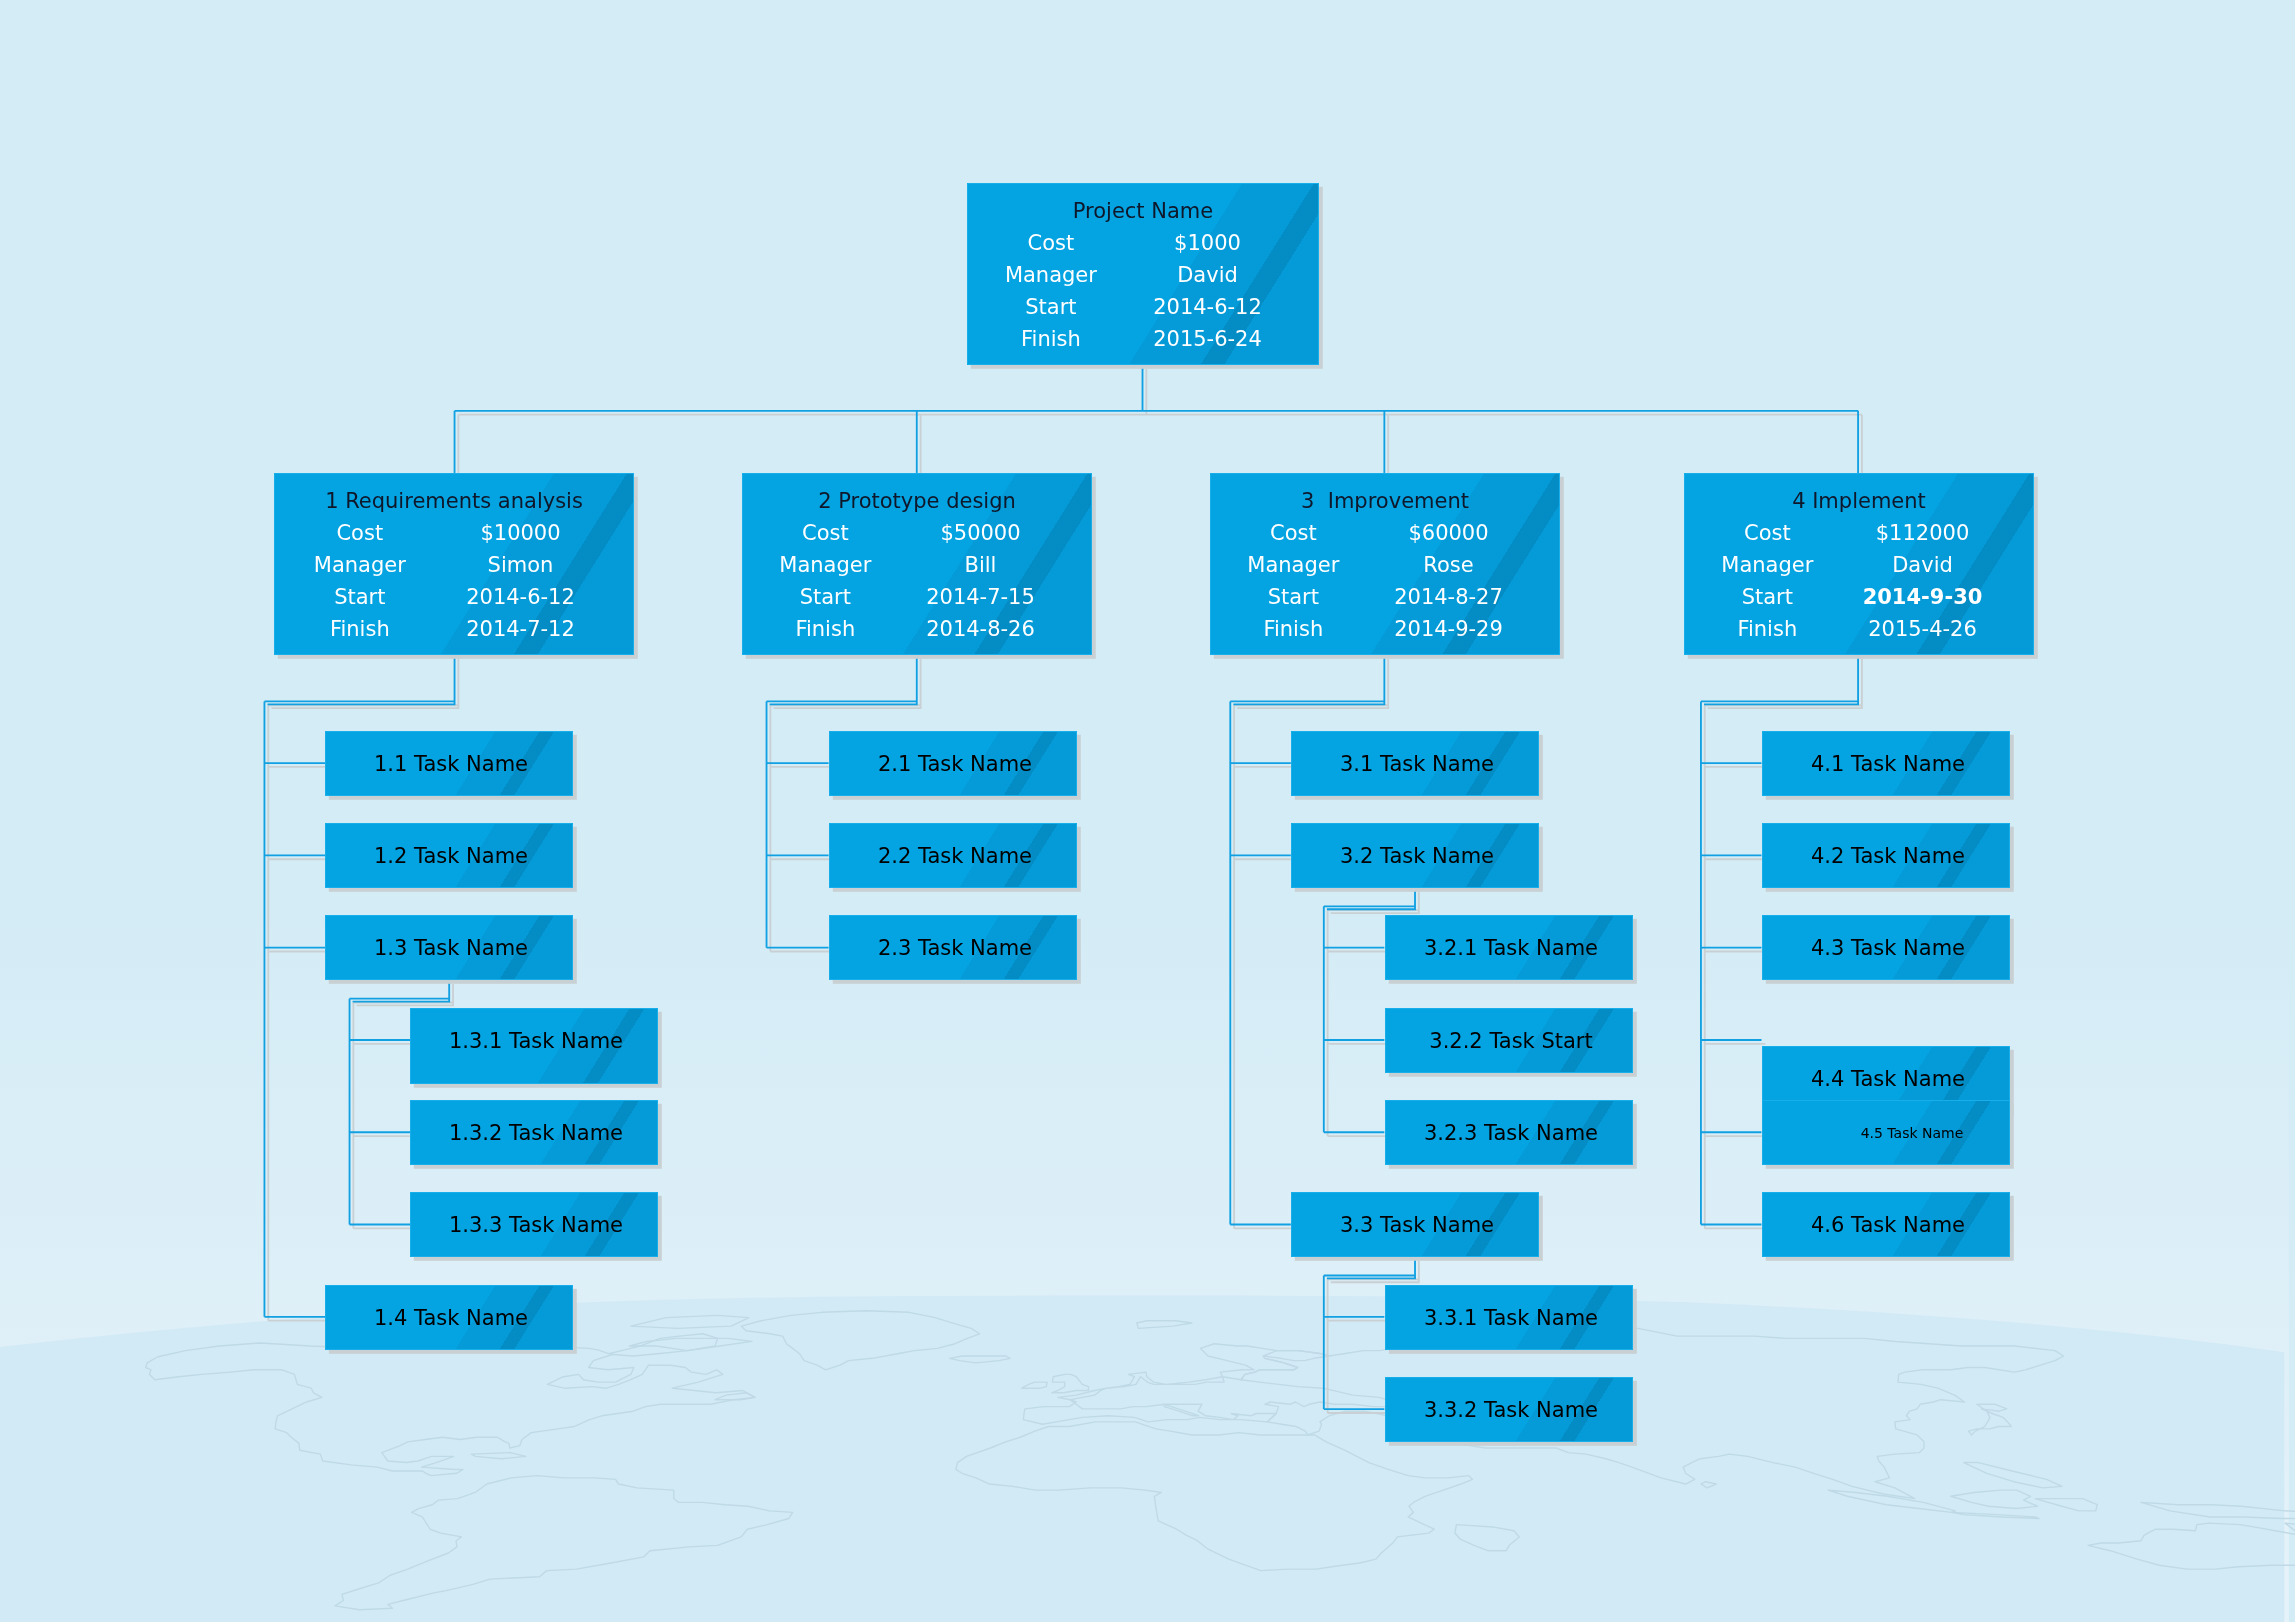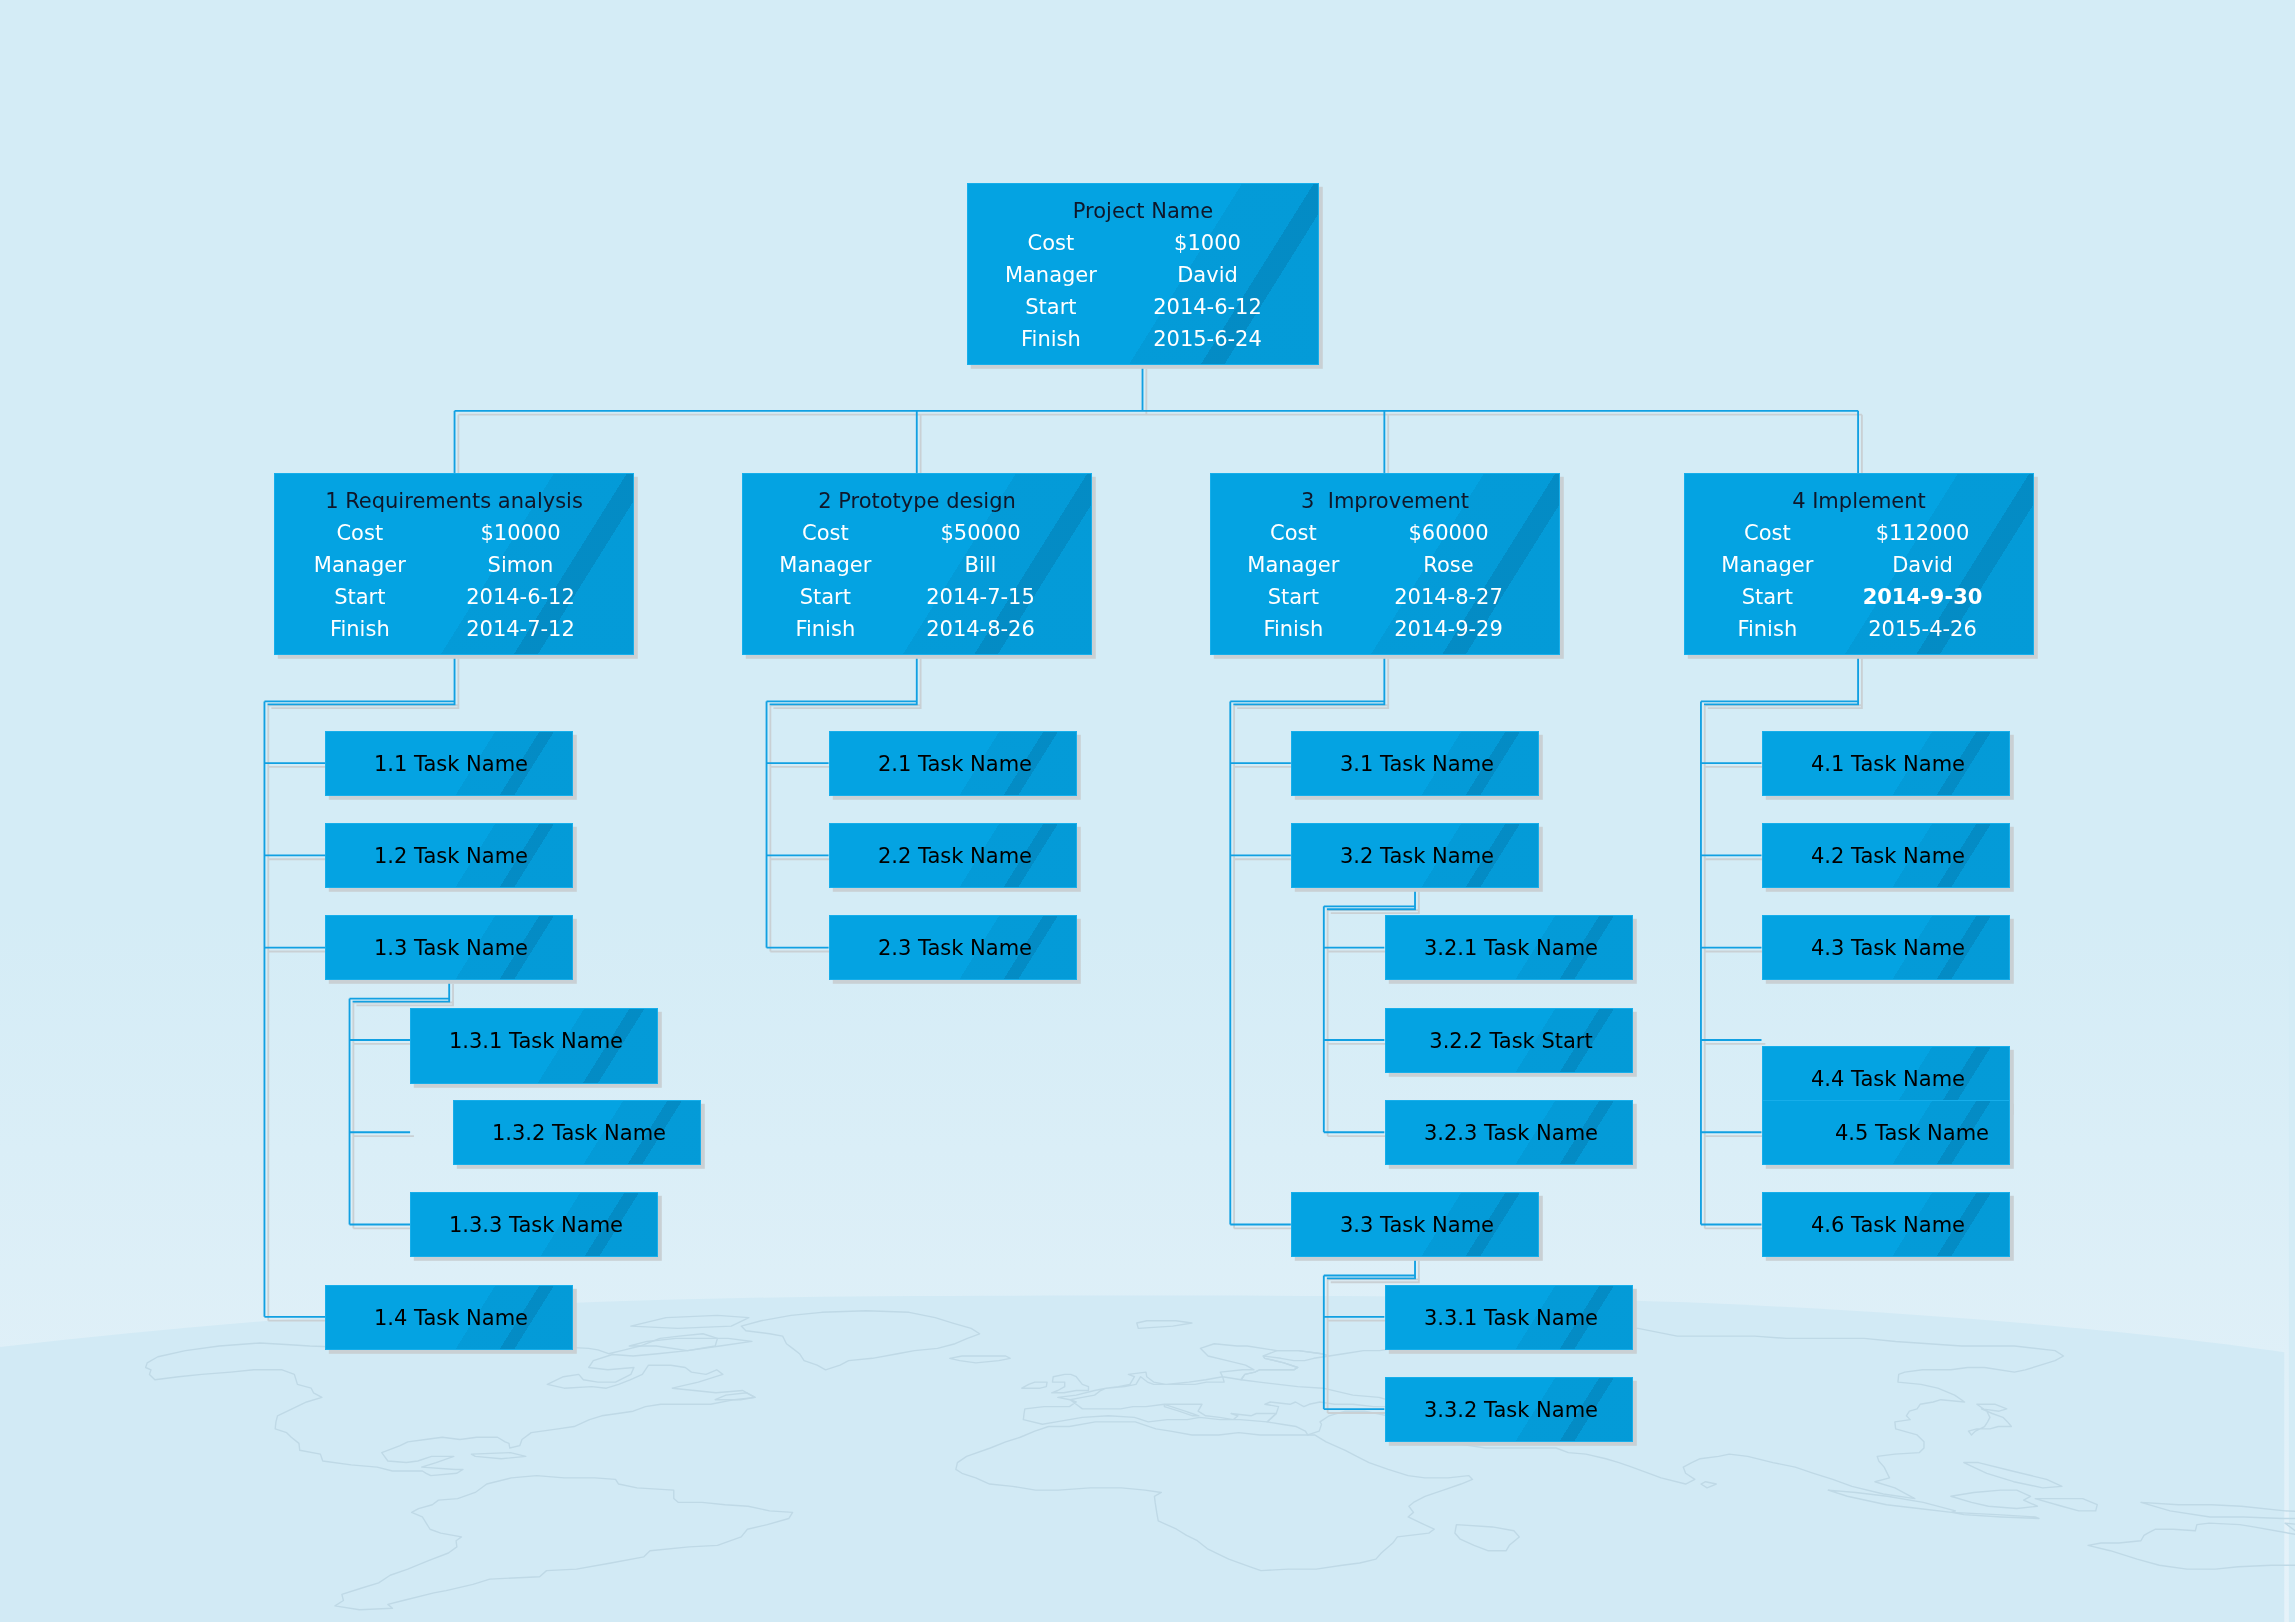--- a/index.html
+++ b/index.html
@@ -205,21 +205,21 @@
         <div class="tasklabel" style="top: 20.3px; font-size: 21px; line-height: 24.5px;">1.2 Task Name</div>
       </div>
       <div class="node" style="left: 325px; top: 915px; width: 248px; height: 65px; background: rgb(4, 163, 226); border: 1.2px solid rgb(23, 174, 234); box-shadow: rgb(201, 208, 212) 3.8px 3.8px 0px 0px;">
         <div class="sh" style="background: linear-gradient(122deg, rgba(3, 86, 130, 0) 0%, rgba(3, 86, 130, 0) 59.2%, rgba(3, 86, 130, 0.106) 59.2%, rgba(3, 86, 130, 0.106) 74.7%, rgba(3, 86, 130, 0.3) 74.7%, rgba(3, 86, 130, 0.3) 79.8%, rgba(3, 86, 130, 0.106) 79.8%, rgba(3, 86, 130, 0.106) 100%);"></div>
         <div class="tasklabel" style="top: 20.3px; font-size: 21px; line-height: 24.5px;">1.3 Task Name</div>
       </div>
       <div class="node" style="left: 410px; top: 1008px; width: 248px; height: 76px; background: rgb(4, 163, 226); border: 1.2px solid rgb(23, 174, 234); box-shadow: rgb(201, 208, 212) 3.8px 3.8px 0px 0px;">
         <div class="sh" style="background: linear-gradient(122deg, rgba(3, 86, 130, 0) 0%, rgba(3, 86, 130, 0) 59.2%, rgba(3, 86, 130, 0.106) 59.2%, rgba(3, 86, 130, 0.106) 74.7%, rgba(3, 86, 130, 0.3) 74.7%, rgba(3, 86, 130, 0.3) 79.8%, rgba(3, 86, 130, 0.106) 79.8%, rgba(3, 86, 130, 0.106) 100%);"></div>
         <div class="tasklabel" style="top: 20.3px; font-size: 21px; line-height: 24.5px;">1.3.1 Task Name</div>
       </div>
-      <div class="node" style="left: 410px; top: 1100px; width: 248px; height: 65px; background: rgb(4, 163, 226); border: 1.2px solid rgb(23, 174, 234); box-shadow: rgb(201, 208, 212) 3.8px 3.8px 0px 0px; margin-left: 43px;">
+      <div class="node" style="left: 410px; top: 1100px; width: 248px; height: 65px; background: rgb(4, 163, 226); border: 1.2px solid rgb(23, 174, 234); box-shadow: rgb(201, 208, 212) 3.8px 3.8px 0px 0px;">
         <div class="sh" style="background: linear-gradient(122deg, rgba(3, 86, 130, 0) 0%, rgba(3, 86, 130, 0) 59.2%, rgba(3, 86, 130, 0.106) 59.2%, rgba(3, 86, 130, 0.106) 74.7%, rgba(3, 86, 130, 0.3) 74.7%, rgba(3, 86, 130, 0.3) 79.8%, rgba(3, 86, 130, 0.106) 79.8%, rgba(3, 86, 130, 0.106) 100%);"></div>
         <div class="tasklabel" style="top: 20.3px; font-size: 21px; line-height: 24.5px;">1.3.2 Task Name</div>
       </div>
       <div class="node" style="left: 410px; top: 1192px; width: 248px; height: 65px; background: rgb(4, 163, 226); border: 1.2px solid rgb(23, 174, 234); box-shadow: rgb(201, 208, 212) 3.8px 3.8px 0px 0px;">
         <div class="sh" style="background: linear-gradient(122deg, rgba(3, 86, 130, 0) 0%, rgba(3, 86, 130, 0) 59.2%, rgba(3, 86, 130, 0.106) 59.2%, rgba(3, 86, 130, 0.106) 74.7%, rgba(3, 86, 130, 0.3) 74.7%, rgba(3, 86, 130, 0.3) 79.8%, rgba(3, 86, 130, 0.106) 79.8%, rgba(3, 86, 130, 0.106) 100%);"></div>
         <div class="tasklabel" style="top: 20.3px; font-size: 21px; line-height: 24.5px;">1.3.3 Task Name</div>
       </div>
       <div class="node" style="left: 325px; top: 1285px; width: 248px; height: 65px; background: rgb(4, 163, 226); border: 1.2px solid rgb(23, 174, 234); box-shadow: rgb(201, 208, 212) 3.8px 3.8px 0px 0px;">
         <div class="sh" style="background: linear-gradient(122deg, rgba(3, 86, 130, 0) 0%, rgba(3, 86, 130, 0) 59.2%, rgba(3, 86, 130, 0.106) 59.2%, rgba(3, 86, 130, 0.106) 74.7%, rgba(3, 86, 130, 0.3) 74.7%, rgba(3, 86, 130, 0.3) 79.8%, rgba(3, 86, 130, 0.106) 79.8%, rgba(3, 86, 130, 0.106) 100%);"></div>
         <div class="tasklabel" style="top: 20.3px; font-size: 21px; line-height: 24.5px;">1.4 Task Name</div>
@@ -315,21 +315,21 @@
       <div class="node" style="left: 1762px; top: 915px; width: 248px; height: 65px; background: rgb(4, 163, 226); border: 1.2px solid rgb(23, 174, 234); box-shadow: rgb(201, 208, 212) 3.8px 3.8px 0px 0px;">
         <div class="sh" style="background: linear-gradient(122deg, rgba(3, 86, 130, 0) 0%, rgba(3, 86, 130, 0) 59.2%, rgba(3, 86, 130, 0.106) 59.2%, rgba(3, 86, 130, 0.106) 74.7%, rgba(3, 86, 130, 0.3) 74.7%, rgba(3, 86, 130, 0.3) 79.8%, rgba(3, 86, 130, 0.106) 79.8%, rgba(3, 86, 130, 0.106) 100%);"></div>
         <div class="tasklabel" style="top: 20.3px; font-size: 21px; line-height: 24.5px;">4.3 Task Name</div>
       </div>
       <div class="node" style="left: 1762px; top: 1008px; width: 248px; height: 65px; background: rgb(4, 163, 226); border: 1.2px solid rgb(23, 174, 234); box-shadow: rgb(201, 208, 212) 3.8px 3.8px 0px 0px; margin-top: 38px;">
         <div class="sh" style="background: linear-gradient(122deg, rgba(3, 86, 130, 0) 0%, rgba(3, 86, 130, 0) 59.2%, rgba(3, 86, 130, 0.106) 59.2%, rgba(3, 86, 130, 0.106) 74.7%, rgba(3, 86, 130, 0.3) 74.7%, rgba(3, 86, 130, 0.3) 79.8%, rgba(3, 86, 130, 0.106) 79.8%, rgba(3, 86, 130, 0.106) 100%);"></div>
         <div class="tasklabel" style="top: 20.3px; font-size: 21px; line-height: 24.5px;">4.4 Task Name</div>
       </div>
       <div class="node" style="left: 1762px; top: 1100px; width: 248px; height: 65px; background: rgb(4, 163, 226); border: 1.2px solid rgb(23, 174, 234); box-shadow: rgb(201, 208, 212) 3.8px 3.8px 0px 0px;">
         <div class="sh" style="background: linear-gradient(122deg, rgba(3, 86, 130, 0) 0%, rgba(3, 86, 130, 0) 59.2%, rgba(3, 86, 130, 0.106) 59.2%, rgba(3, 86, 130, 0.106) 74.7%, rgba(3, 86, 130, 0.3) 74.7%, rgba(3, 86, 130, 0.3) 79.8%, rgba(3, 86, 130, 0.106) 79.8%, rgba(3, 86, 130, 0.106) 100%);"></div>
-        <div class="tasklabel" style="top: 20.3px; font-size: 21px; line-height: 24.5px; padding-left: 24px;">4.5 Task Name</div>
+        <div class="tasklabel" style="top: 20.3px; font-size: 14px; line-height: 24.5px; padding-left: 24px;">4.5 Task Name</div>
       </div>
       <div class="node" style="left: 1762px; top: 1192px; width: 248px; height: 65px; background: rgb(4, 163, 226); border: 1.2px solid rgb(23, 174, 234); box-shadow: rgb(201, 208, 212) 3.8px 3.8px 0px 0px;">
         <div class="sh" style="background: linear-gradient(122deg, rgba(3, 86, 130, 0) 0%, rgba(3, 86, 130, 0) 59.2%, rgba(3, 86, 130, 0.106) 59.2%, rgba(3, 86, 130, 0.106) 74.7%, rgba(3, 86, 130, 0.3) 74.7%, rgba(3, 86, 130, 0.3) 79.8%, rgba(3, 86, 130, 0.106) 79.8%, rgba(3, 86, 130, 0.106) 100%);"></div>
         <div class="tasklabel" style="top: 20.3px; font-size: 21px; line-height: 24.5px;">4.6 Task Name</div>
       </div>
     </div>
 </div>
 
 
 </body></html>

